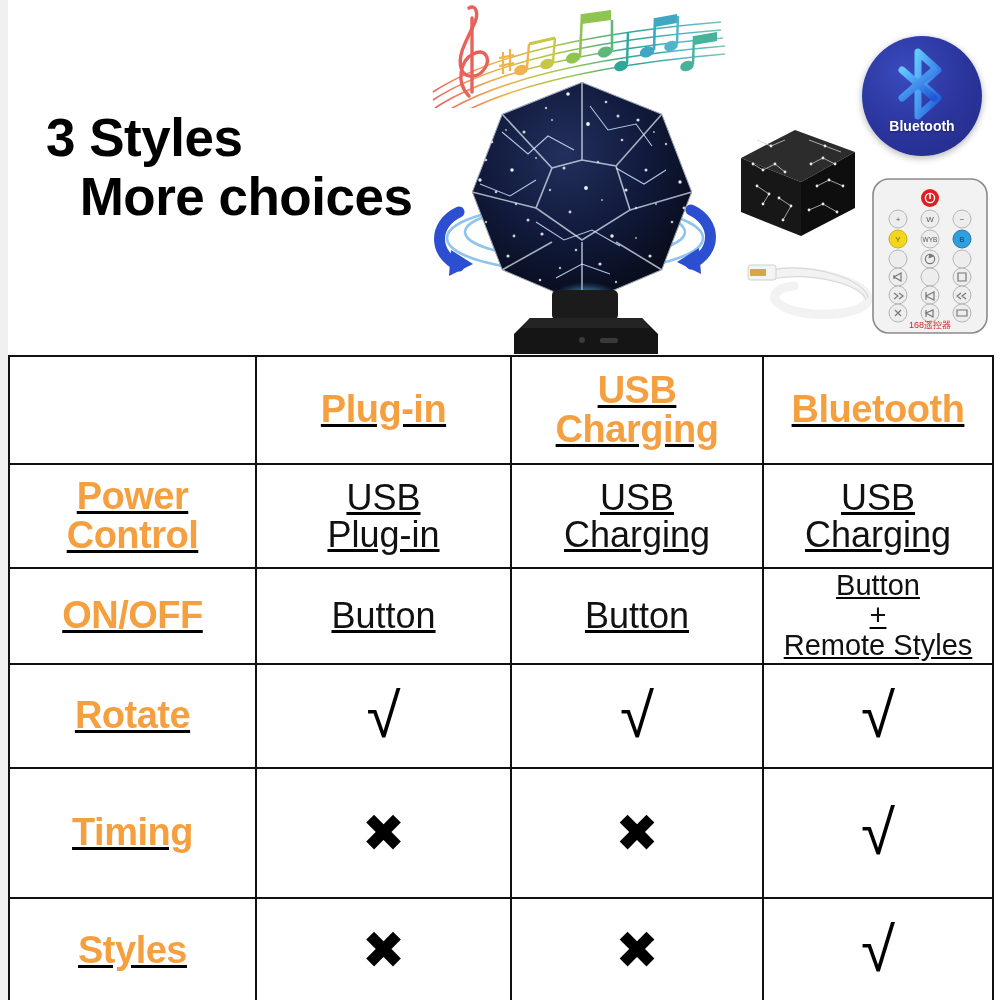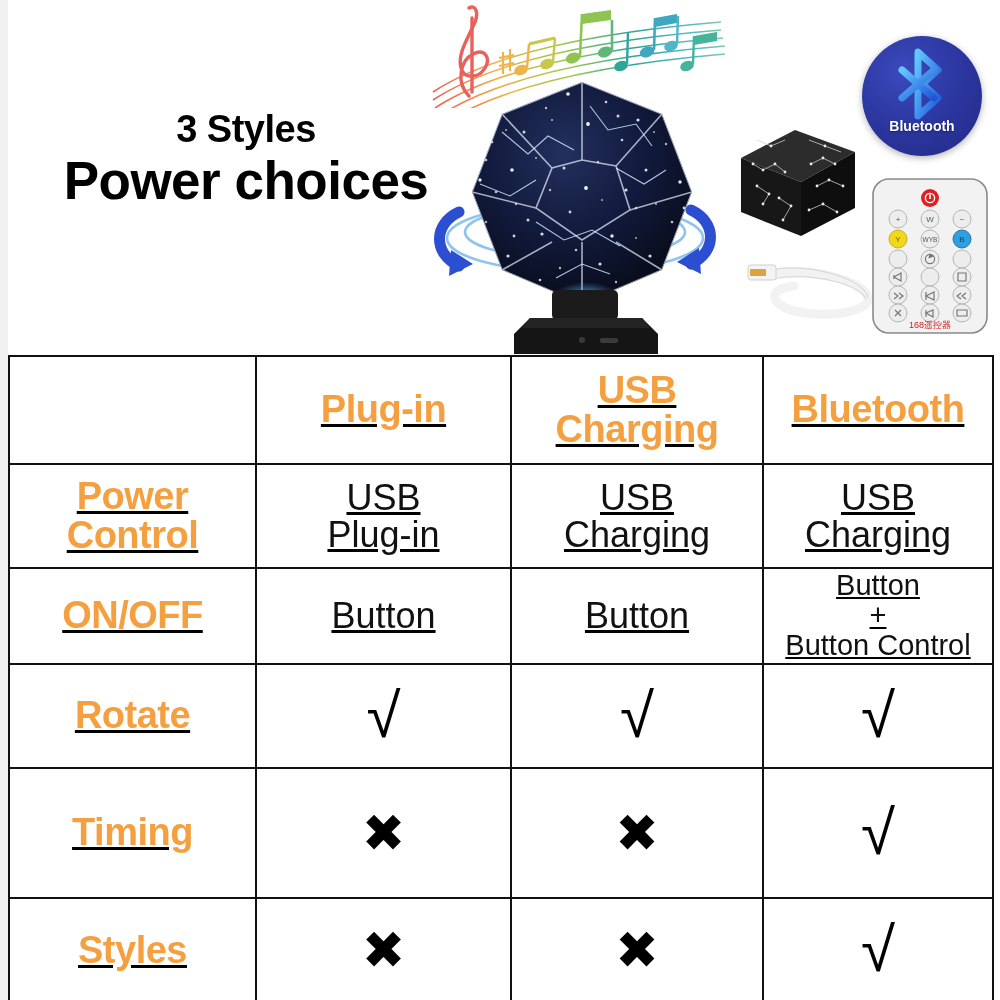--- a/index.html
+++ b/index.html
@@ -15,21 +15,21 @@
   }
 
   
   .hero{position:absolute;left:0;top:0;width:1000px;height:355px;}
 
   .headline{
     position:absolute;left:46px;top:108px;width:400px;
     color:#000;font-weight:bold;line-height:1.12;
     letter-spacing:-0.5px;
   }
-  .headline .l1{font-size:38px;display:block;text-align:center;}
+  .headline .l1{font-size:53px;display:block;}
   .headline .l2{font-size:53px;display:block;text-align:center;}
 
   
   .music{position:absolute;left:425px;top:-4px;width:300px;height:112px;}
 
   
   .projector{position:absolute;left:440px;top:72px;width:285px;height:285px;}
 
   
   .swoosh{position:absolute;left:425px;top:180px;width:300px;height:110px;}
@@ -104,21 +104,21 @@
 </style>
 </head>
 <body>
 
 <div class="left-strip"></div>
 
 <div class="hero">
 
   <div class="headline">
     <span class="l1">3 Styles</span>
-    <span class="l2">Power choices</span>
+    <span class="l2">More choices</span>
   </div>
 
   <svg class="music" viewBox="0 0 300 112">
     <defs>
       <linearGradient id="gstaff" x1="0" y1="0" x2="1" y2="0">
         <stop offset="0%" stop-color="#e8615a"></stop>
         <stop offset="22%" stop-color="#f0b24a"></stop>
         <stop offset="45%" stop-color="#9ec94a"></stop>
         <stop offset="68%" stop-color="#2fa69a"></stop>
         <stop offset="88%" stop-color="#4fb6c9"></stop>
@@ -445,21 +445,21 @@
         </td>
         <td class="cellval">
           <div>Button</div>
         </td>
         <td class="cellval">
           <div>Button</div>
         </td>
         <td class="cellval small">
           <div>Button</div>
           <div>+</div>
-          <div>Button Control</div>
+          <div>Remote Styles</div>
         </td>
       </tr>
 
       <tr class="r-rot">
         <td class="rowlabel">
           <div>Rotate</div>
         </td>
         <td>
           <span class="mark tick">√</span>
         </td>

